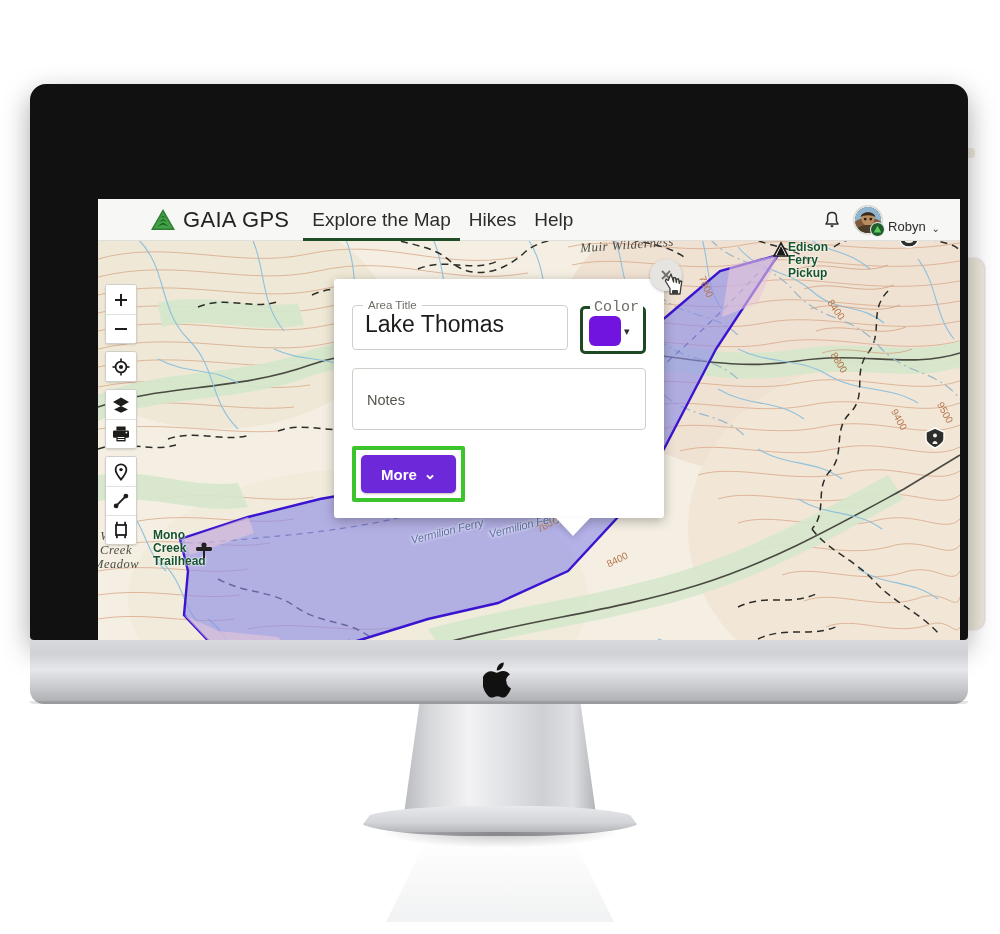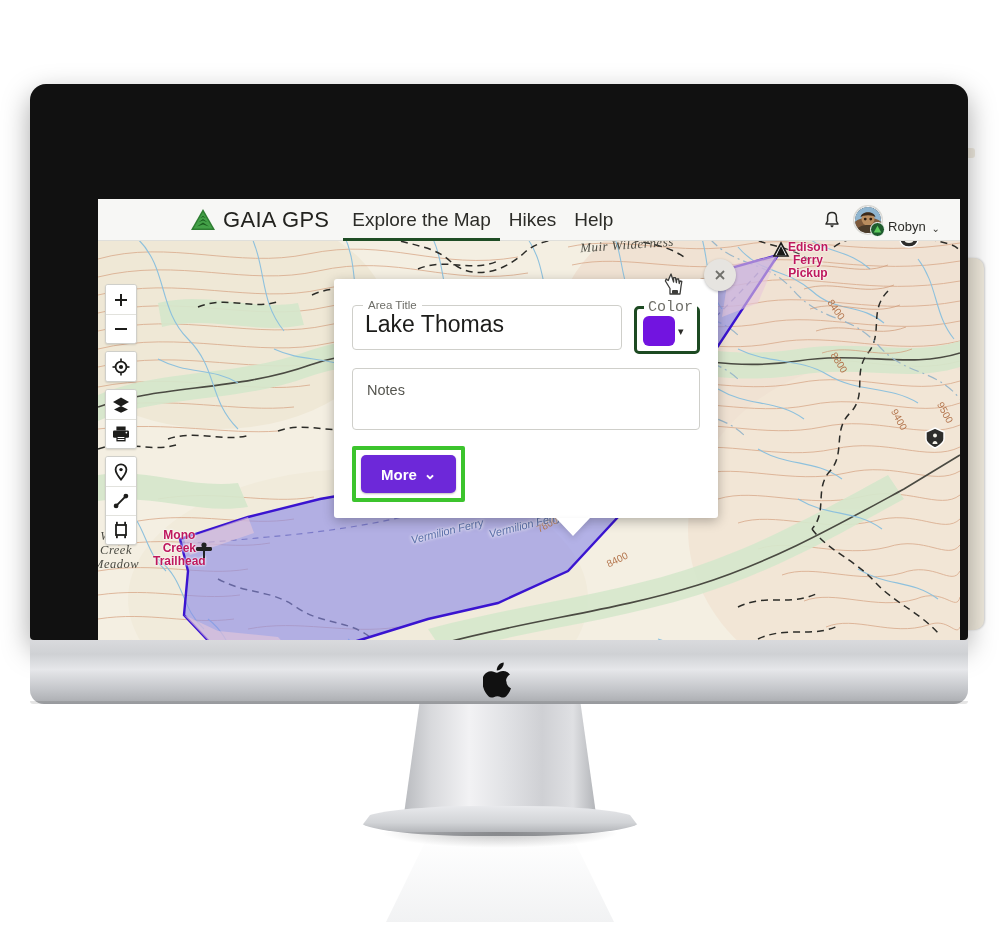--- a/index.html
+++ b/index.html
@@ -128,22 +128,22 @@
     font-style: italic;
     font-size: 13px;
     color: #4a4a42;
     letter-spacing: .5px;
   }
   .label-place {
     font-family: "Liberation Sans", sans-serif;
     font-weight: bold;
     font-size: 12px;
     line-height: 13px;
-    text-align: center;
-    color: #be185d;
+    text-align: left;
+    color: #14532d;
     text-shadow: 0 0 2px #fff, 0 0 3px #fff;
   }
   .label-water {
     font-family: "Liberation Sans", sans-serif;
     font-size: 11px;
     color: #5a6fa8;
     text-shadow: 0 0 3px #fff, 0 0 4px #fff;
   }
   .label-contour {
     font-family: "Liberation Sans", sans-serif;
@@ -154,21 +154,20 @@
   
   .navbar {
     position: absolute;
     left: 0; top: 0;
     width: 862px; height: 42px;
     background: #f7f7f5;
     border-bottom: 1px solid #dfdfdb;
     display: flex;
     align-items: center;
     z-index: 30;
-    padding-left: 40px;
   }
   .brand {
     display: flex; align-items: center;
     margin-left: 52px;
   }
   .brand-logo { width: 26px; height: 24px; }
   .brand-name {
     font-size: 22px;
     color: #23231f;
     letter-spacing: .3px;
@@ -250,21 +249,21 @@
     cursor: pointer;
     background: #fff;
   }
   .tool-btn + .tool-btn { border-top: 1px solid #e2e2dd; }
   .tool-btn svg { display:block; }
 
   
   .dialog {
     position: absolute;
     left: 236px; top: 80px;
-    width: 384px;
+    width: 330px;
     background: #fff;
     border-radius: 3px;
     box-shadow: 0 3px 12px rgba(0,0,0,.28);
     padding: 20px 18px 16px 18px;
     z-index: 40;
   }
   .dialog::after {
     content:"";
     position: absolute;
     left: 222px; bottom: -18px;
@@ -319,21 +318,21 @@
     border-radius: 6px;
     cursor: pointer;
   }
   .color-caret { font-size: 11px; color: #2b2b28; cursor: pointer; }
 
   .notes-box {
     margin-top: 14px;
     border: 1px solid #cfcfca;
     border-radius: 4px;
     height: 62px;
-    padding: 11px 12px;
+    padding: 21px 12px;
   }
   .notes-box textarea {
     border: none; outline: none; resize: none;
     width: 100%; height: 100%;
     font-size: 14.5px;
     color: #1c1c1a;
     background: transparent;
     font-family: "Liberation Sans", sans-serif;
   }
   .notes-box textarea::placeholder { color: #55554f; }

